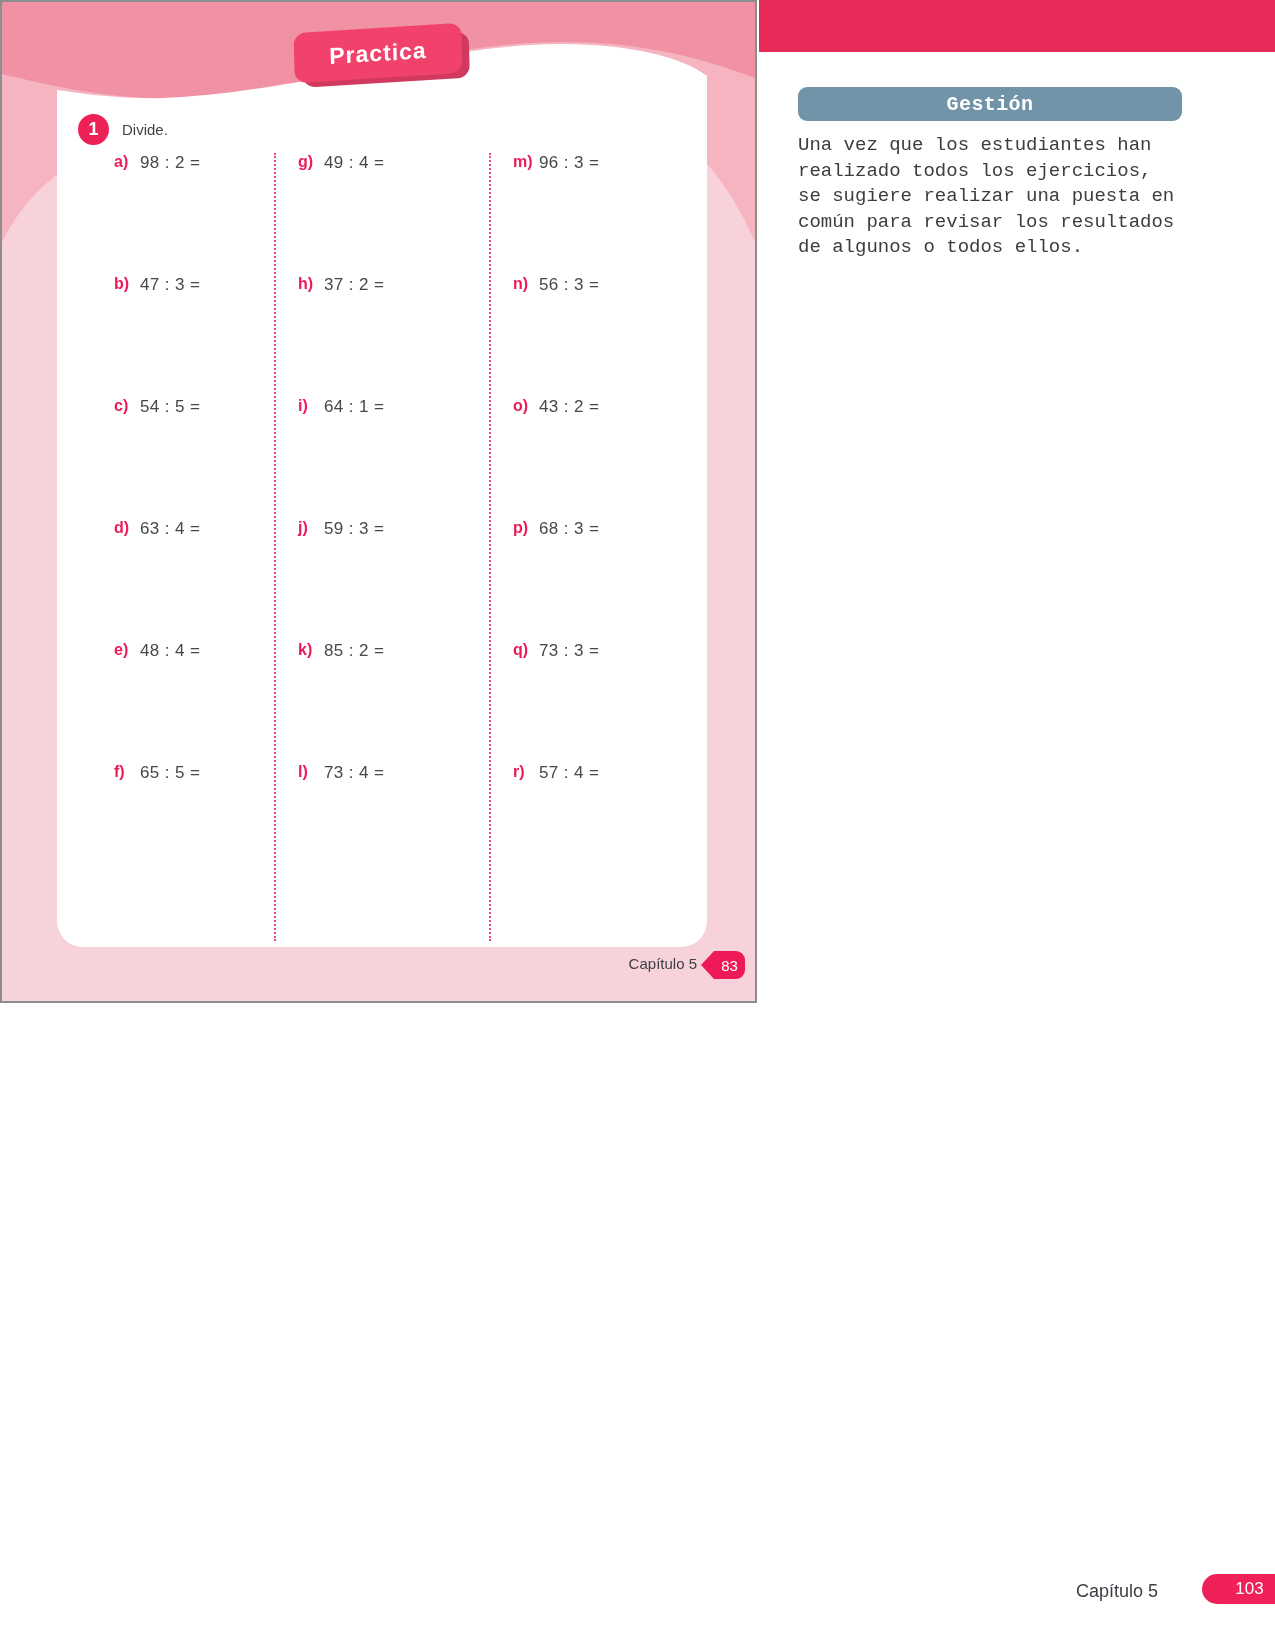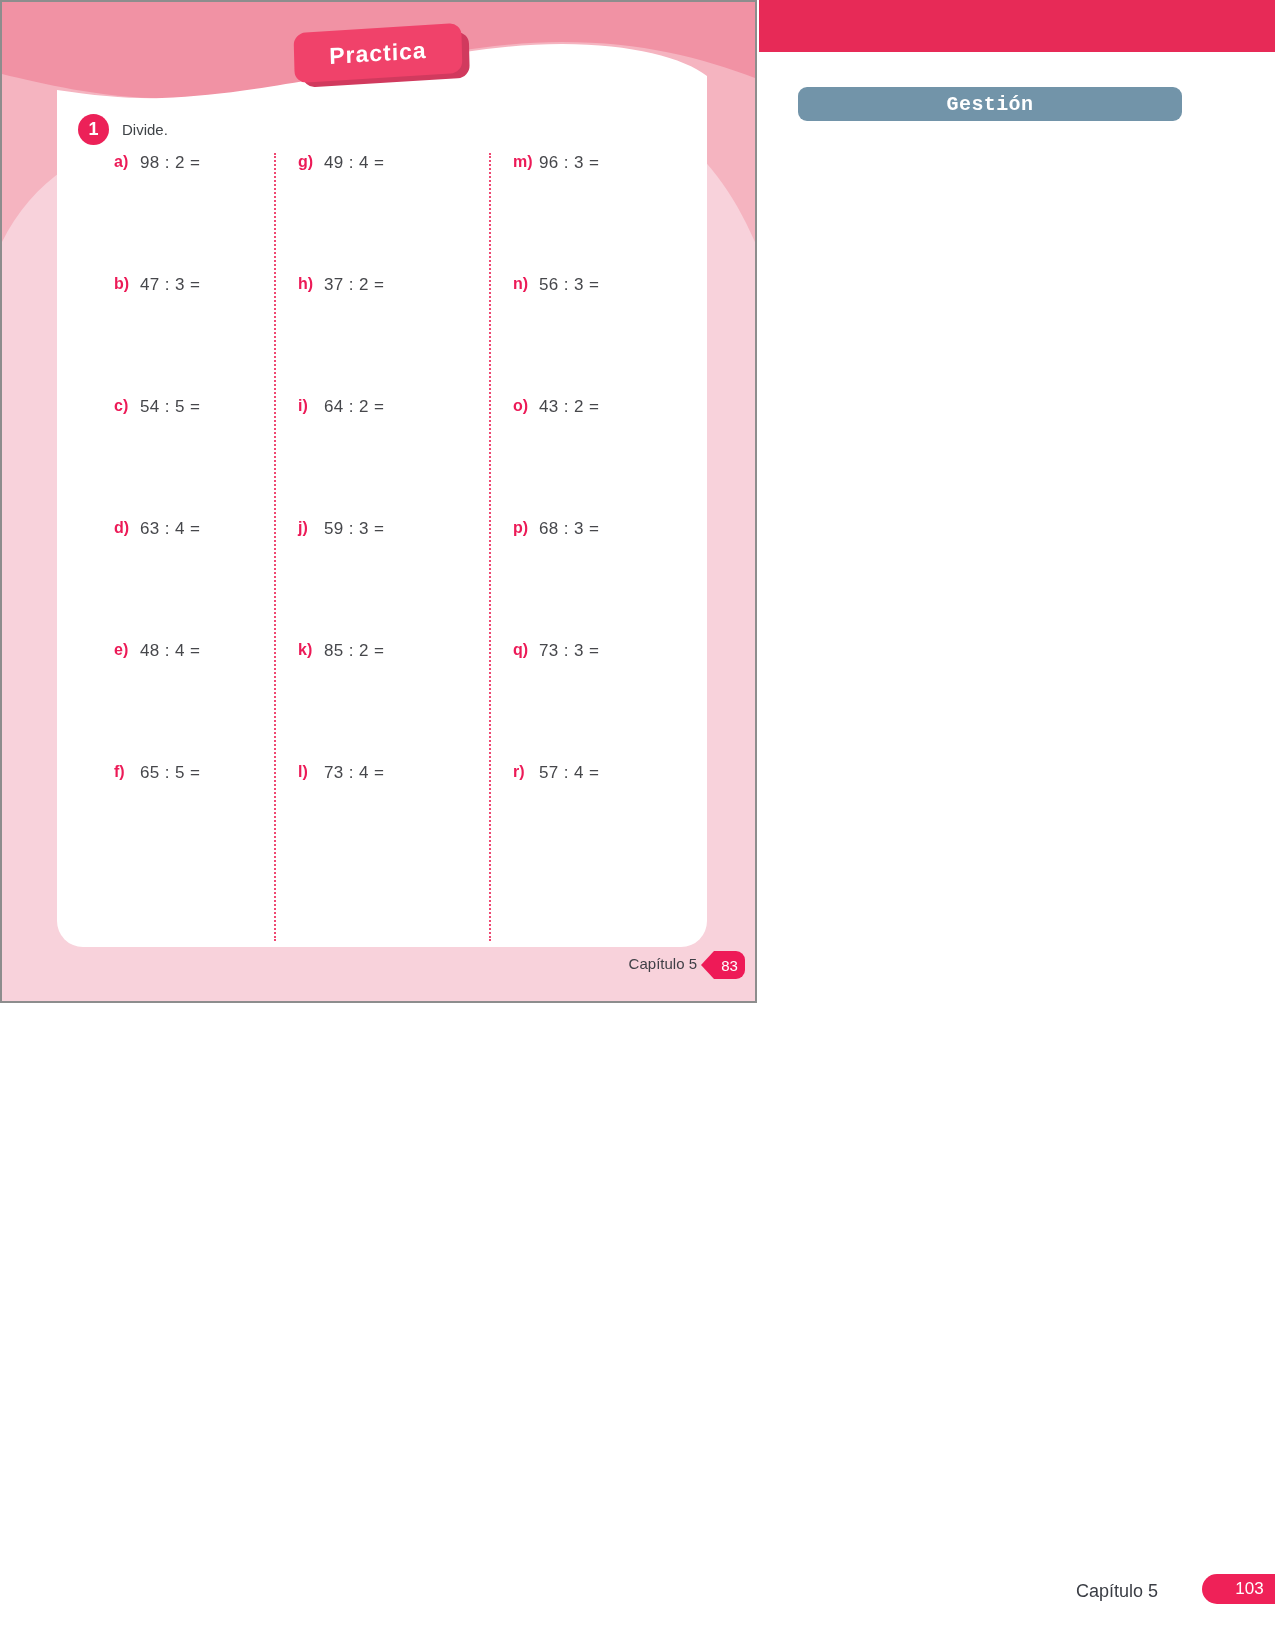--- a/index.html
+++ b/index.html
@@ -146,21 +146,21 @@
         <div class="cell">
           <span class="ltr">g)</span>
           <span class="expr">49 : 4 =</span>
         </div>
         <div class="cell">
           <span class="ltr">h)</span>
           <span class="expr">37 : 2 =</span>
         </div>
         <div class="cell">
           <span class="ltr">i)</span>
-          <span class="expr">64 : 2 =</span>
+          <span class="expr">64 : 1 =</span>
         </div>
         <div class="cell">
           <span class="ltr">j)</span>
           <span class="expr">59 : 3 =</span>
         </div>
         <div class="cell">
           <span class="ltr">k)</span>
           <span class="expr">85 : 2 =</span>
         </div>
         <div class="cell">
@@ -200,18 +200,19 @@
     <div class="sp-footer">
       <span class="chap">Capítulo 5</span>
       <span class="tag-83">83</span>
     </div>
   </div>
 
   <div class="top-red-bar"></div>
 
   <div class="sidebar">
     <div class="gestion-header">Gestión</div>
+    <p><span>Una vez que los estudiantes han realizado todos los ejercicios, se sugiere realizar una puesta en común para revisar los resultados de algunos o todos ellos.</span></p>
   </div>
 
   <div class="doc-footer-chap">Capítulo 5</div>
   <div class="doc-footer-page">103</div>
 
 </div>
 
 </body></html>

